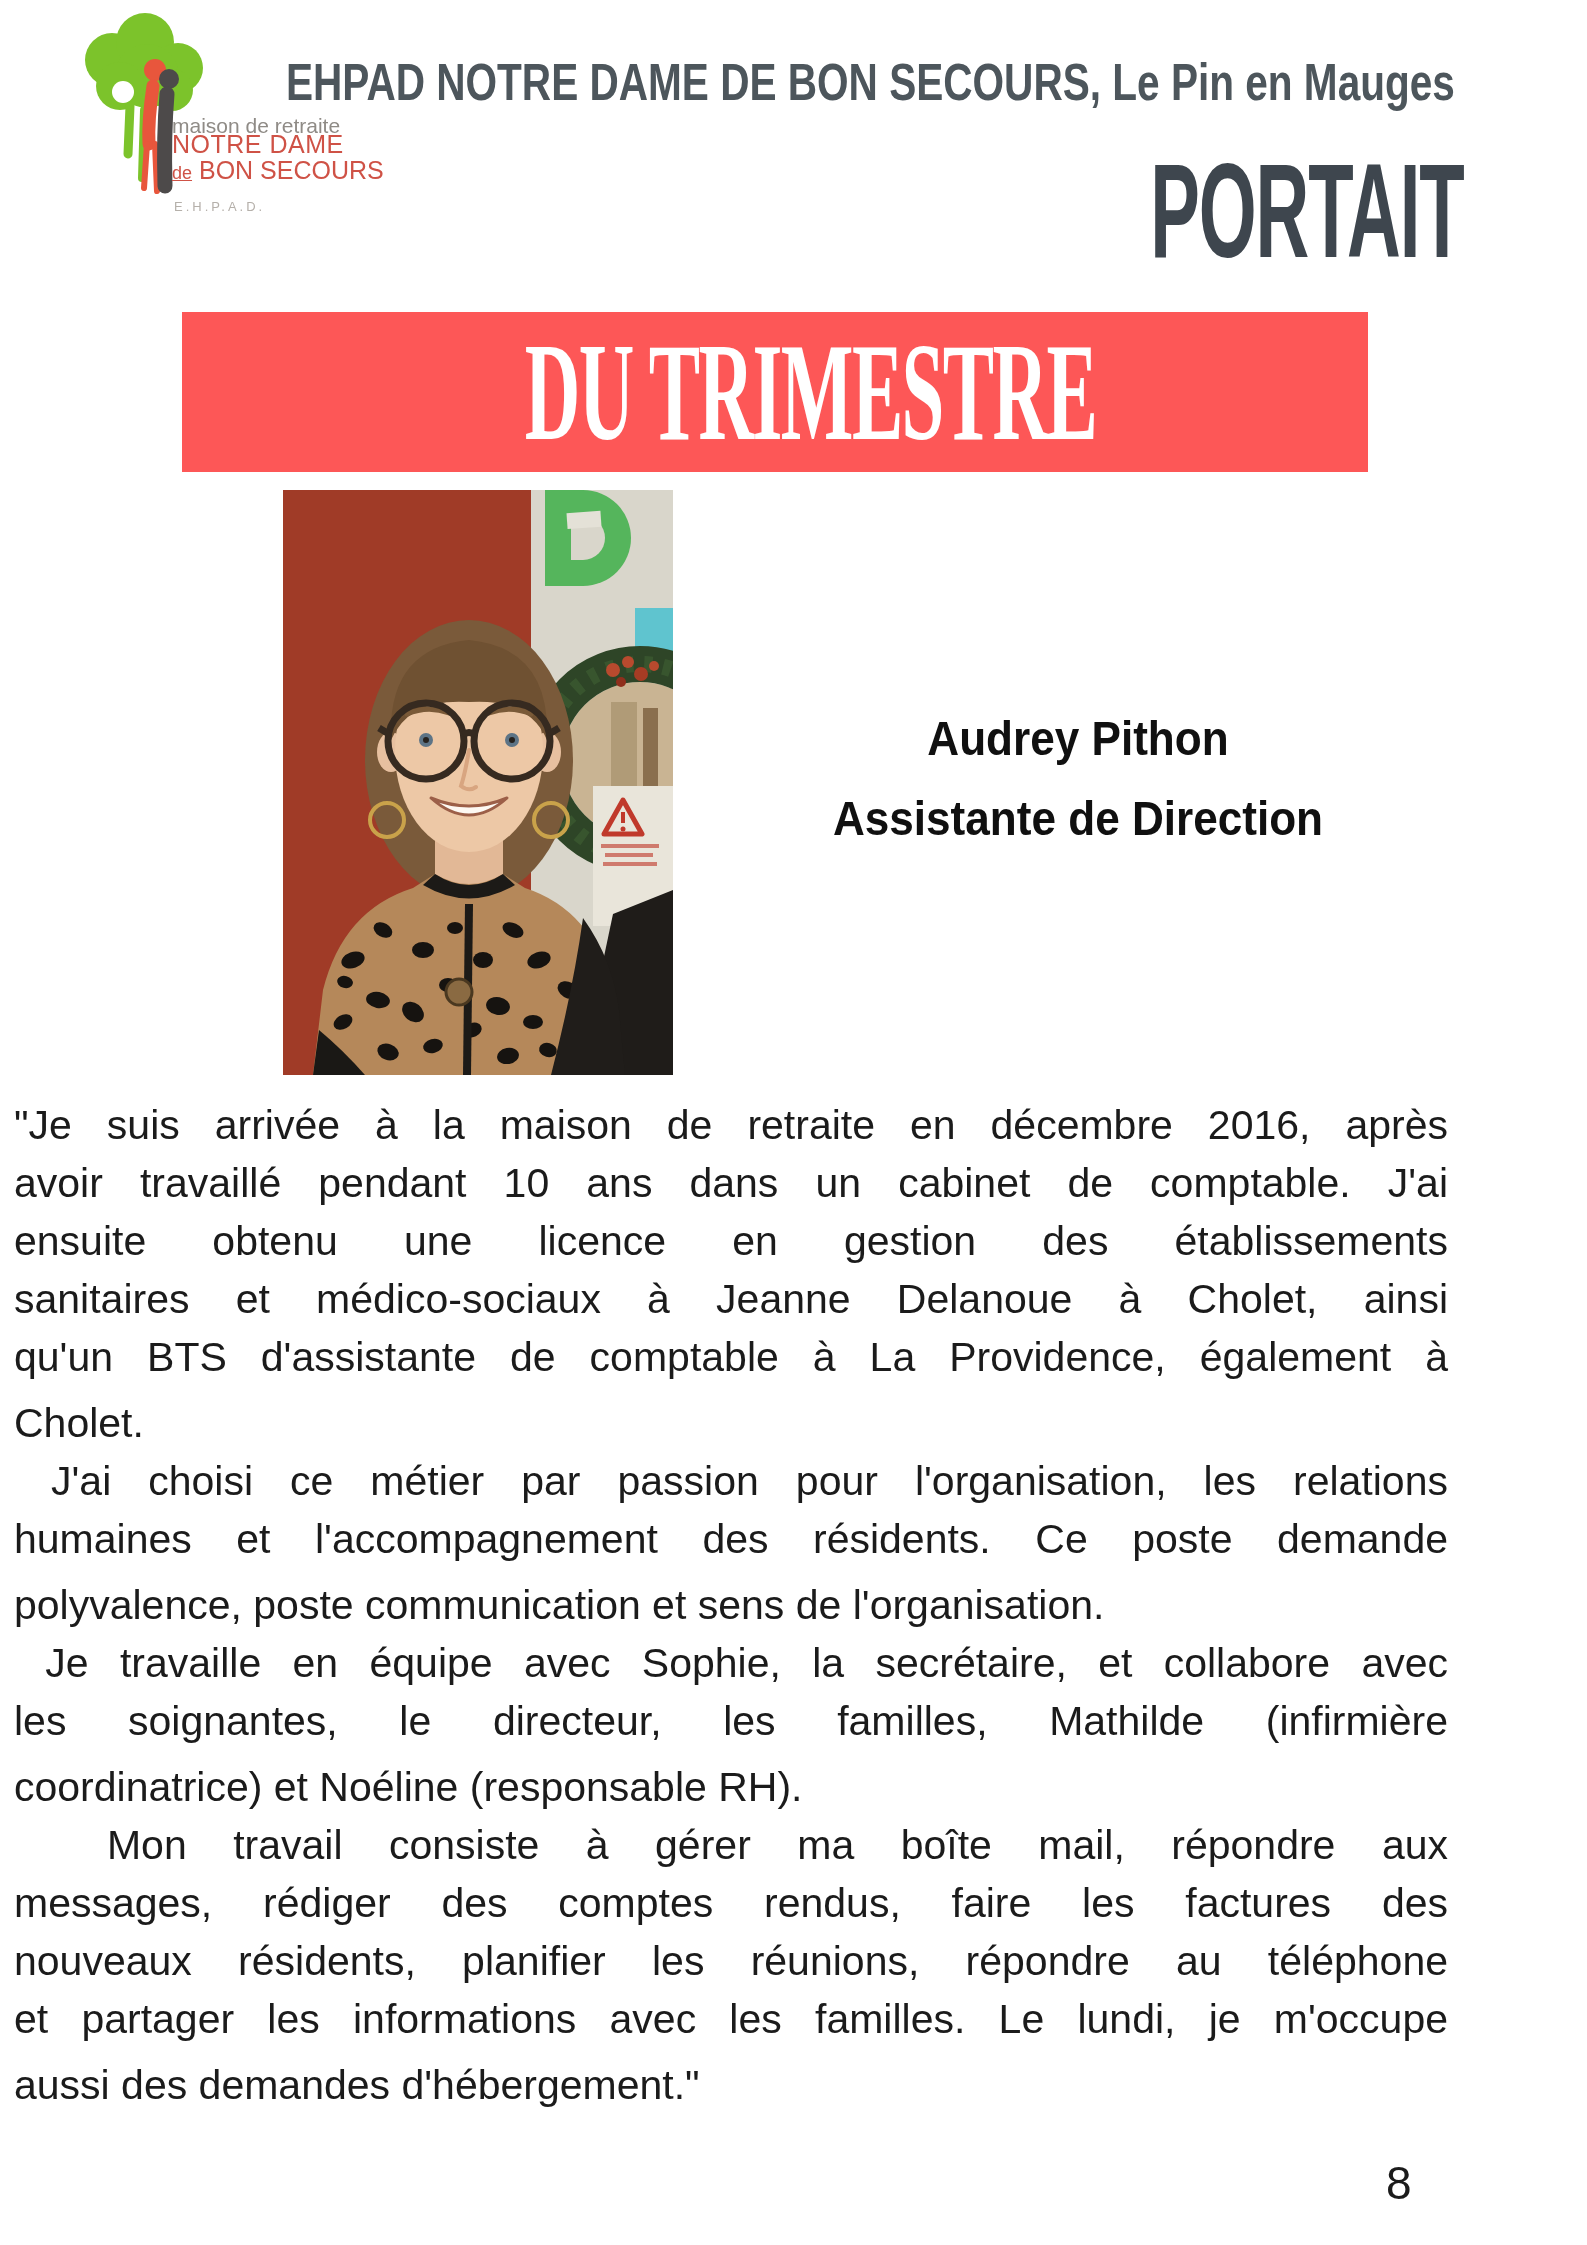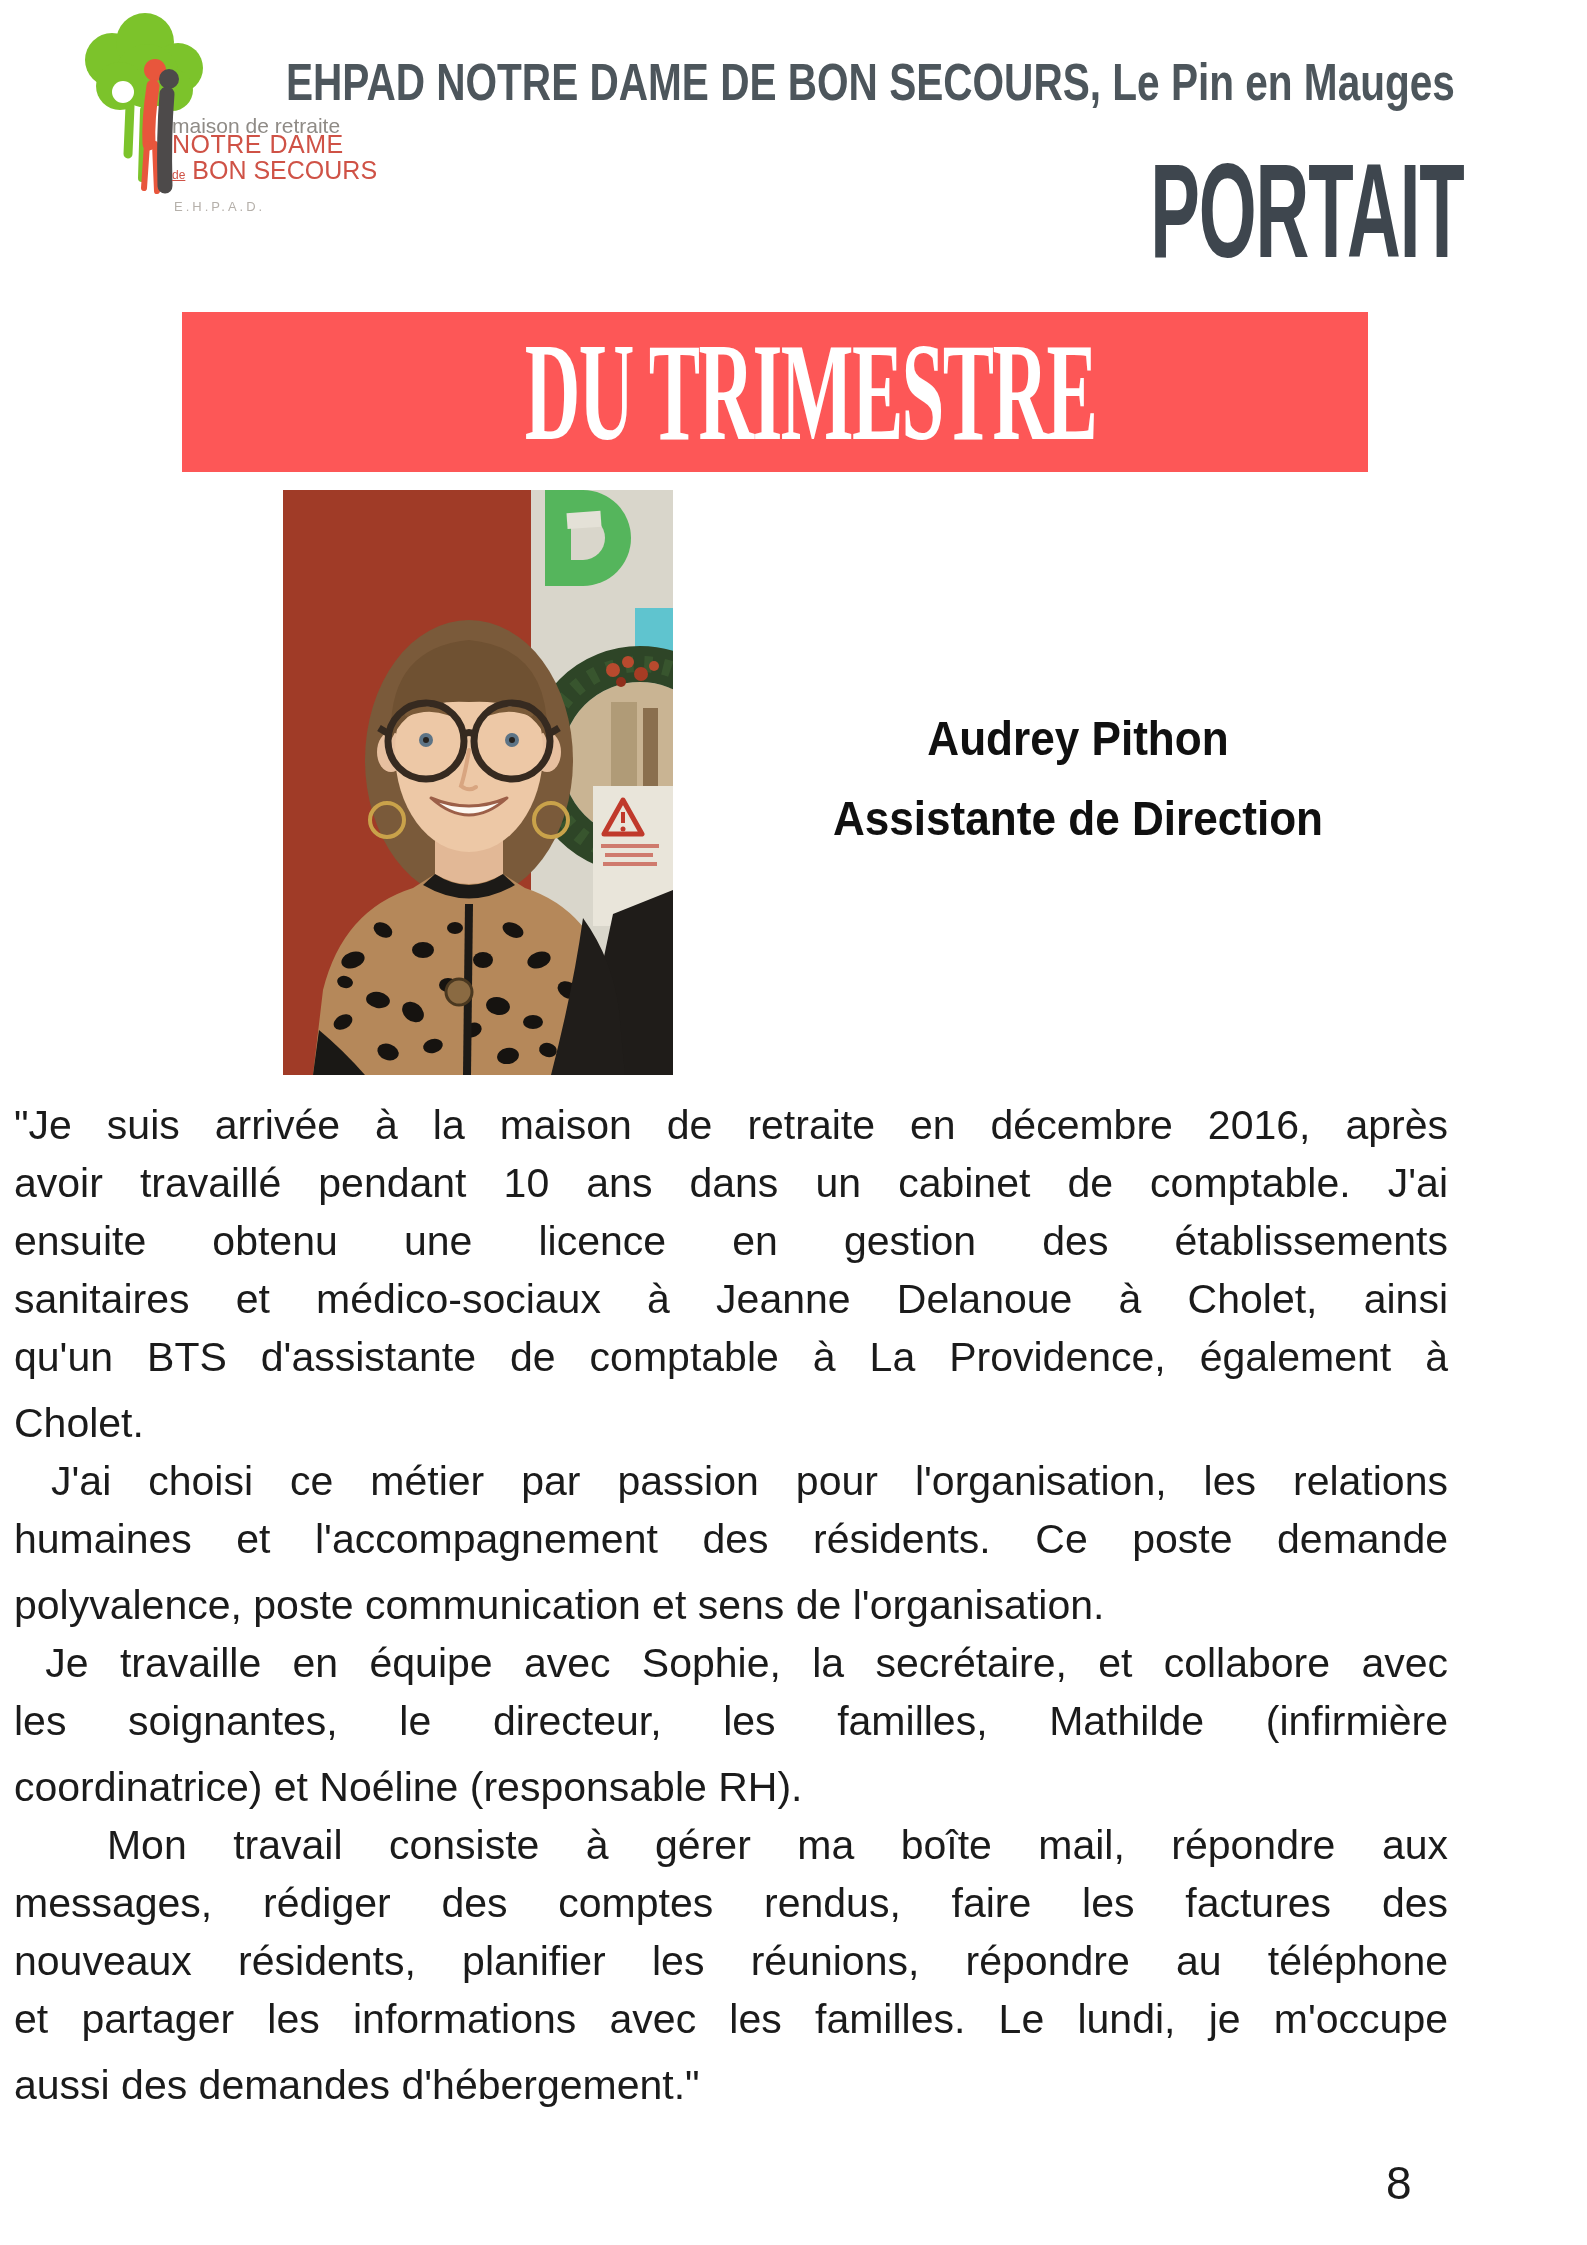--- a/index.html
+++ b/index.html
@@ -10,21 +10,21 @@
     overflow:hidden;
     font-family:"Liberation Sans", sans-serif;
     margin:0 auto;
   }
   
   .logo{position:absolute;left:52px;top:6px;width:280px;height:210px;}
   .logo svg{position:absolute;left:0;top:0;}
   .logo-line1{position:absolute;left:120px;top:108px;font-size:21px;color:#8f8b86;white-space:nowrap;}
   .logo-line2{position:absolute;left:120px;top:124px;font-size:25px;font-weight:500;color:#cf5246;letter-spacing:.5px;white-space:nowrap;}
   .logo-line3{position:absolute;left:120px;top:150px;font-size:25px;color:#cf5246;white-space:nowrap;}
-  .logo-line3 .small{font-size:12px;text-decoration:underline;}
+  .logo-line3 .small{font-size:18px;text-decoration:underline;}
   .logo-line4{position:absolute;left:122px;top:193px;font-size:13px;color:#b5b0aa;letter-spacing:3px;white-space:nowrap;}
   
   .header-line{
     position:absolute;left:286px;top:52px;
     font-size:52px;font-weight:bold;color:#4d565c;
     transform:scaleX(0.78);transform-origin:left top;
     white-space:nowrap;letter-spacing:0px;
   }
   
   .title-row{position:absolute;left:0;right:0;top:145px;text-align:right;}

